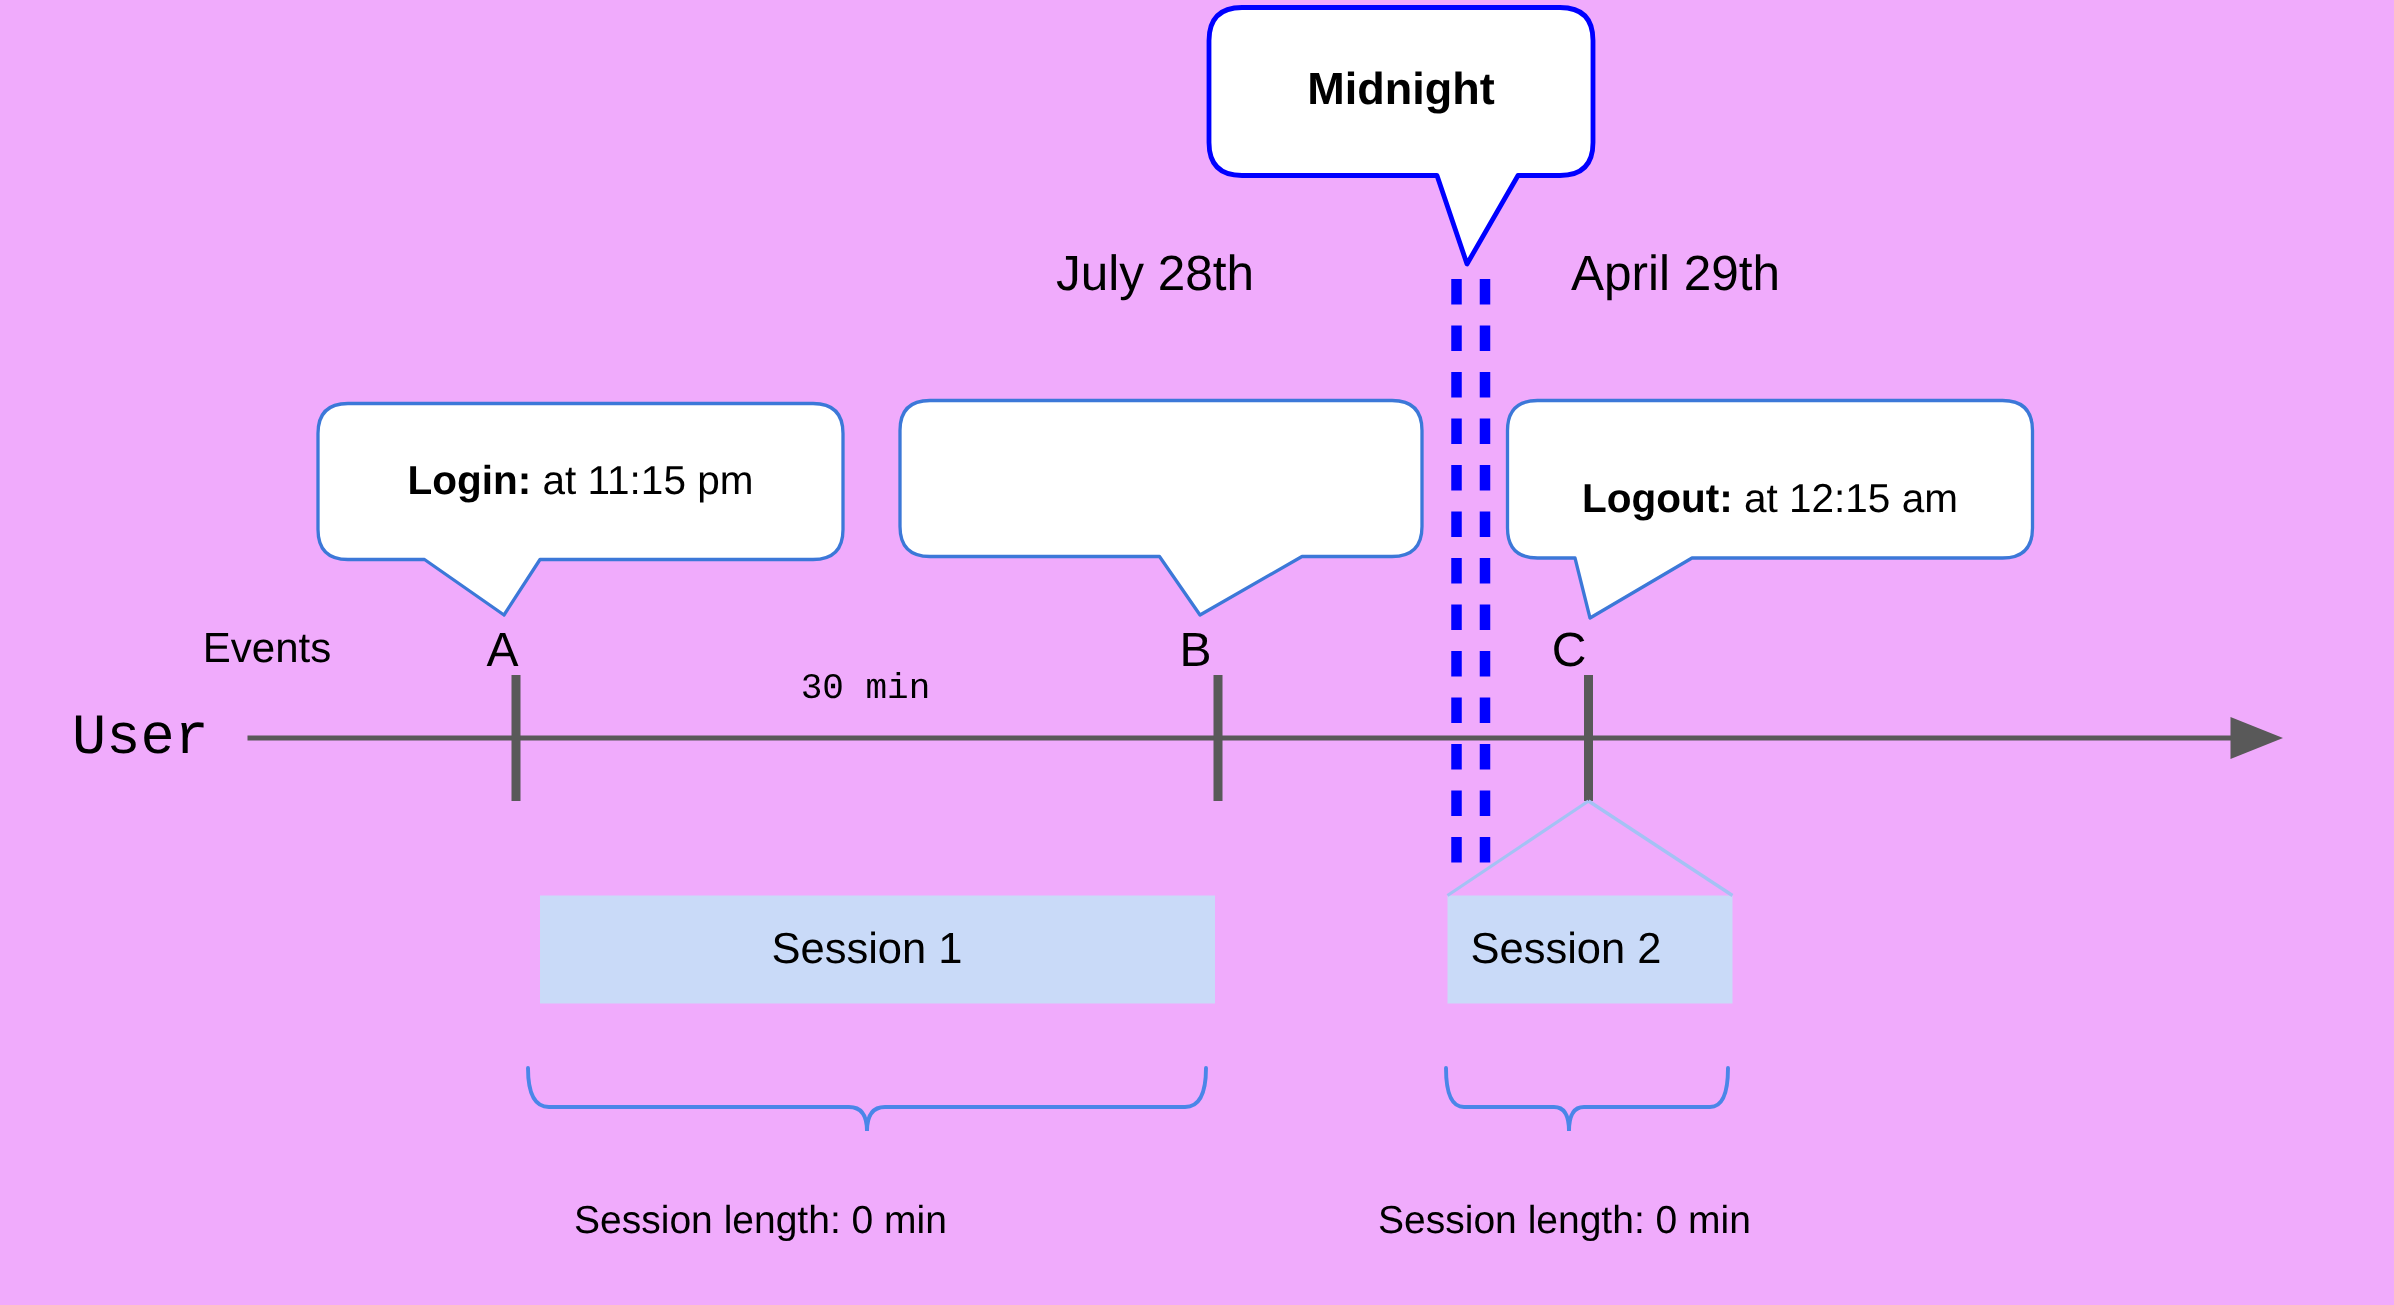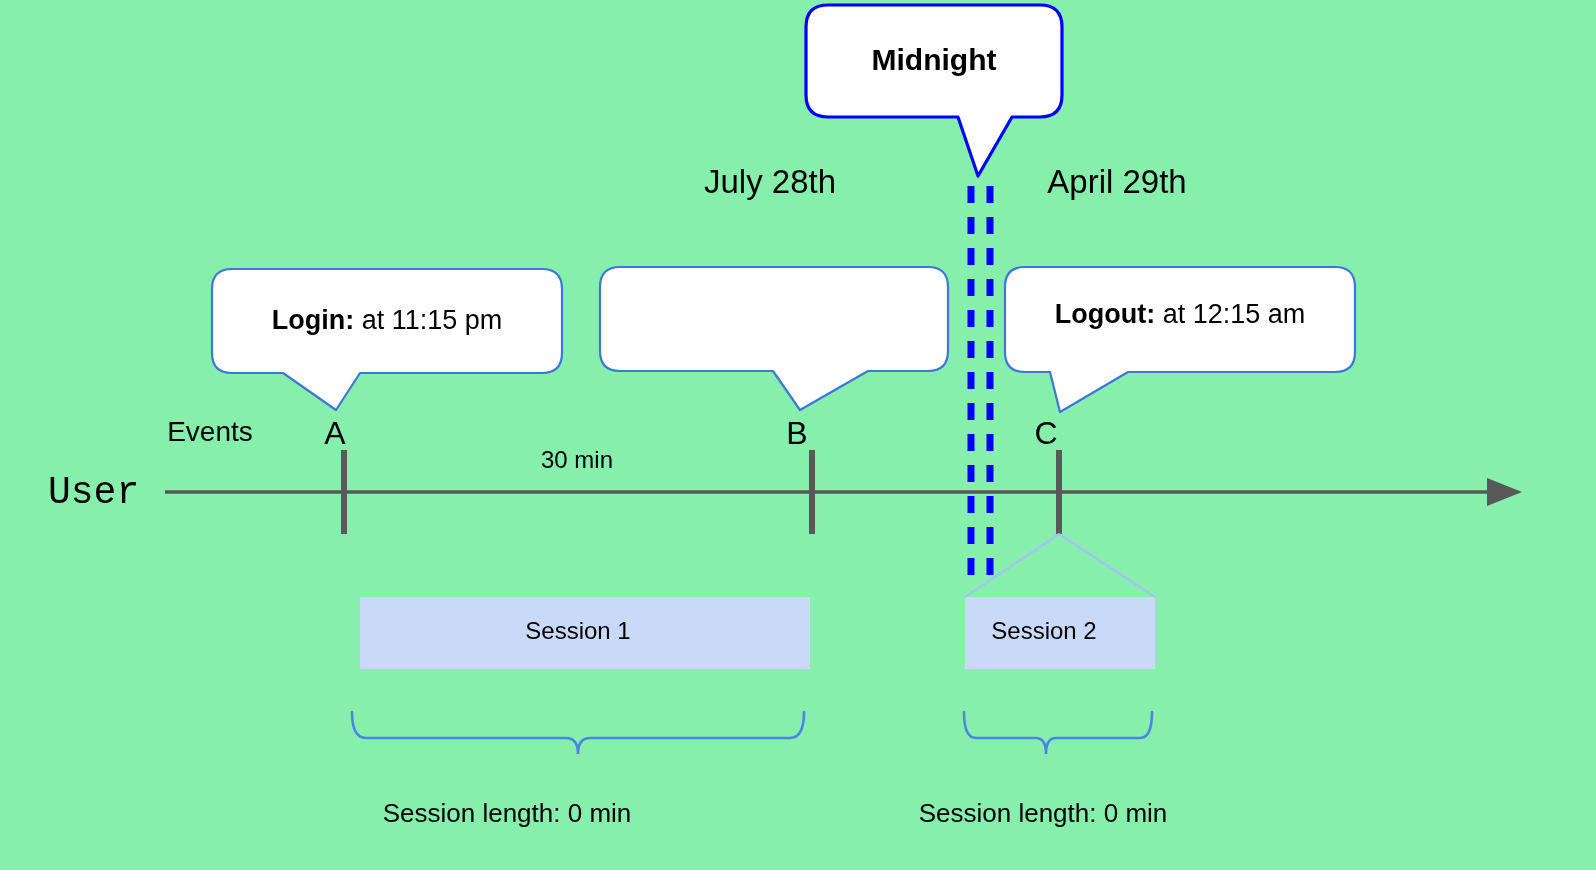--- a/index.html
+++ b/index.html
@@ -8,21 +8,21 @@
     background: #ffffff;
   }
   body {
     font-family: "Liberation Sans", sans-serif;
     color: #000000;
   }
   #canvas {
     position: relative;
     width: 1596px;
     height: 870px;
-    background: #86efac;
+    background: #f0abfc;
     overflow: hidden;
   }
   #vector-layer {
     position: absolute;
     left: 0;
     top: 0;
     width: 1596px;
     height: 870px;
     pointer-events: none;
   }
@@ -57,21 +57,21 @@
   .axis-label-events {
     font-size: 28px;
   }
   .tick-letter {
     font-size: 32px;
   }
   .duration-label {
     font-size: 24px;
   }
   .session-box-label {
-    font-size: 24px;
+    font-size: 29px;
   }
   .session-length-label {
     font-size: 26px;
   }
 
   
   .cx {
     transform: translateX(-50%);
   }
 </style>
@@ -196,32 +196,32 @@
   <div class="txt midnight-text cx" style="left:934px; top:45px; width:240px;">Midnight</div>
 
   <div class="txt date-label cx" style="left:755px; top:165px;">July 28th</div>
   <div class="txt date-label cx" style="left:1102px; top:165px;">April 29th</div>
 
   <div class="txt callout-text cx" style="left:387px; top:307px;">
     <span class="lead">Login:</span><span> at 11:15 pm</span>
   </div>
 
 
-  <div class="txt callout-text cx" style="left:1180px; top:301px;">
+  <div class="txt callout-text cx" style="left:1180px; top:319px;">
     <span class="lead">Logout:</span><span> at 12:15 am</span>
   </div>
 
-  <div class="txt axis-label-events cx" style="left:178px; top:418px;margin-left:32px;">Events</div>
+  <div class="txt axis-label-events cx" style="left:178px; top:418px;">Events</div>
   <div class="txt axis-label-user" style="left:48px; top:474px;">User</div>
 
   <div class="txt tick-letter cx" style="left:335px; top:417px;">A</div>
   <div class="txt tick-letter cx" style="left:797px; top:417px;">B</div>
   <div class="txt tick-letter cx" style="left:1046px; top:417px;">C</div>
 
-  <div class="txt duration-label cx" style="left:577px; top:448px;">30 min</div>
+  <div class="txt duration-label cx" style="left:577px; top:448px;font-family:Liberation Mono, monospace;">30 min</div>
 
   <div class="txt session-box-label cx" style="left:578px; top:619px;">Session 1</div>
   <div class="txt session-box-label cx" style="left:1044px; top:619px;">Session 2</div>
 
   <div class="txt session-length-label cx" style="left:507px; top:800px;">Session length: 0 min</div>
   <div class="txt session-length-label cx" style="left:1043px; top:800px;">Session length: 0 min</div>
 
 </div>
 
 </body></html>

